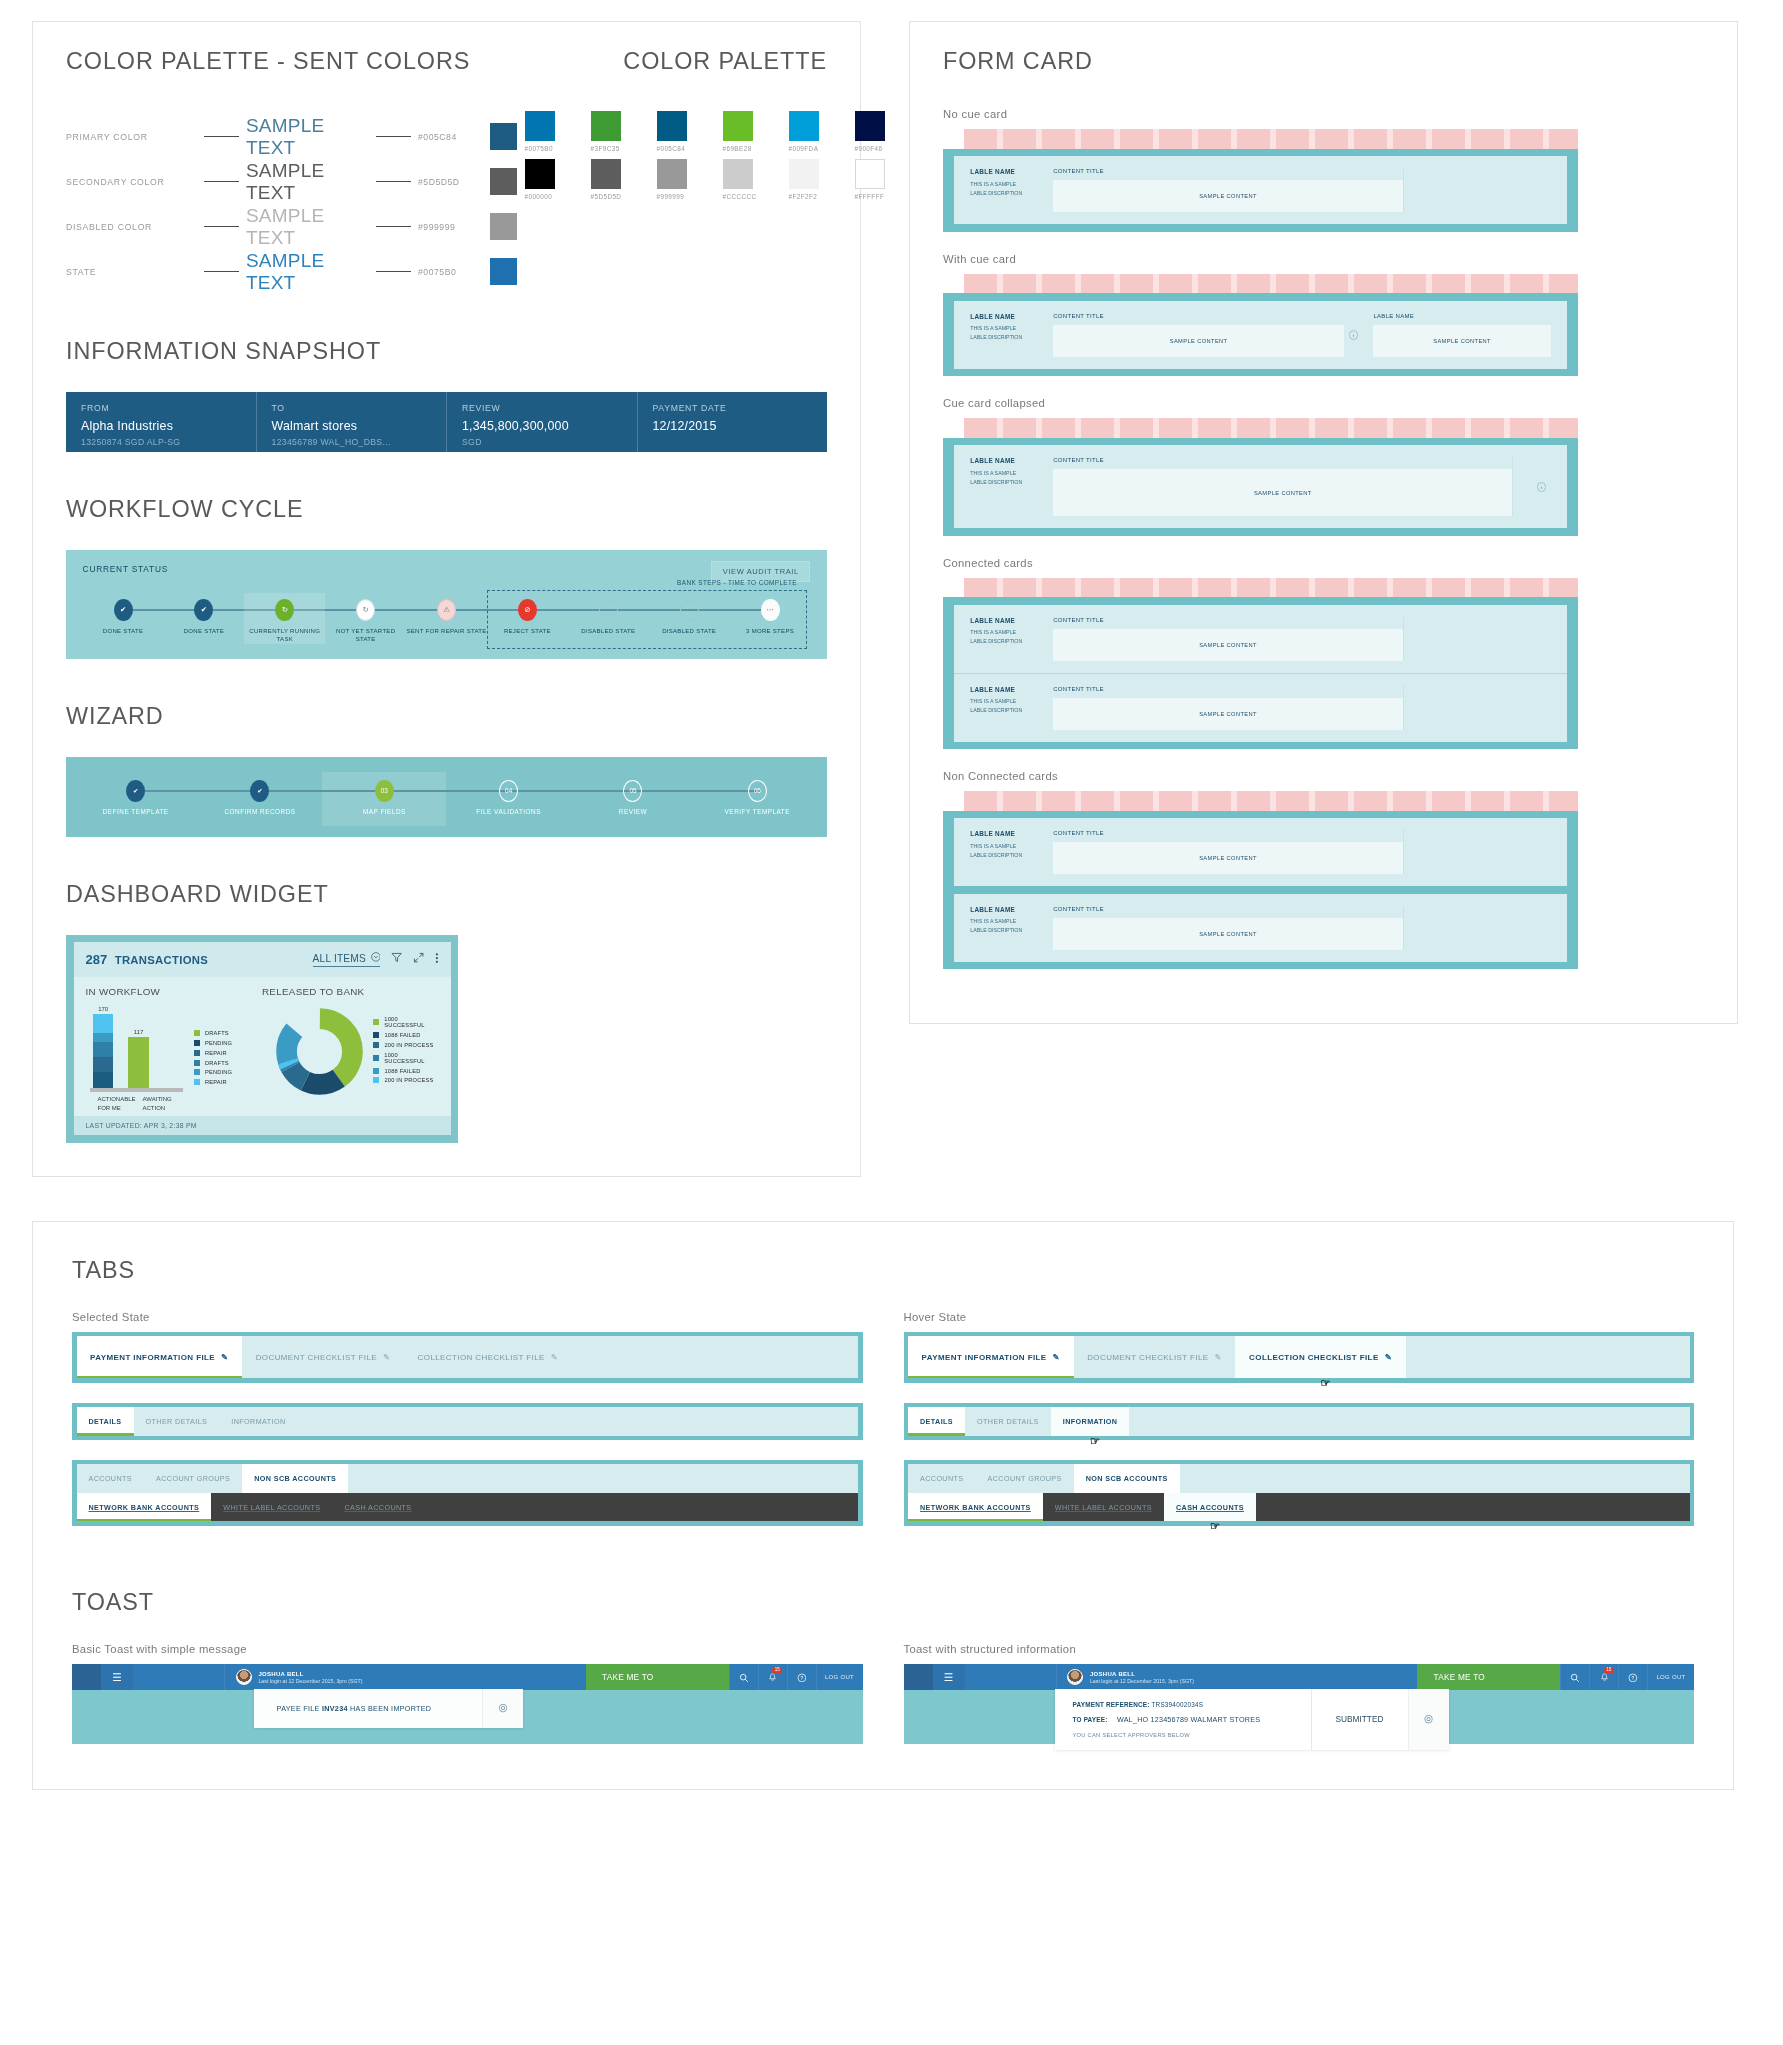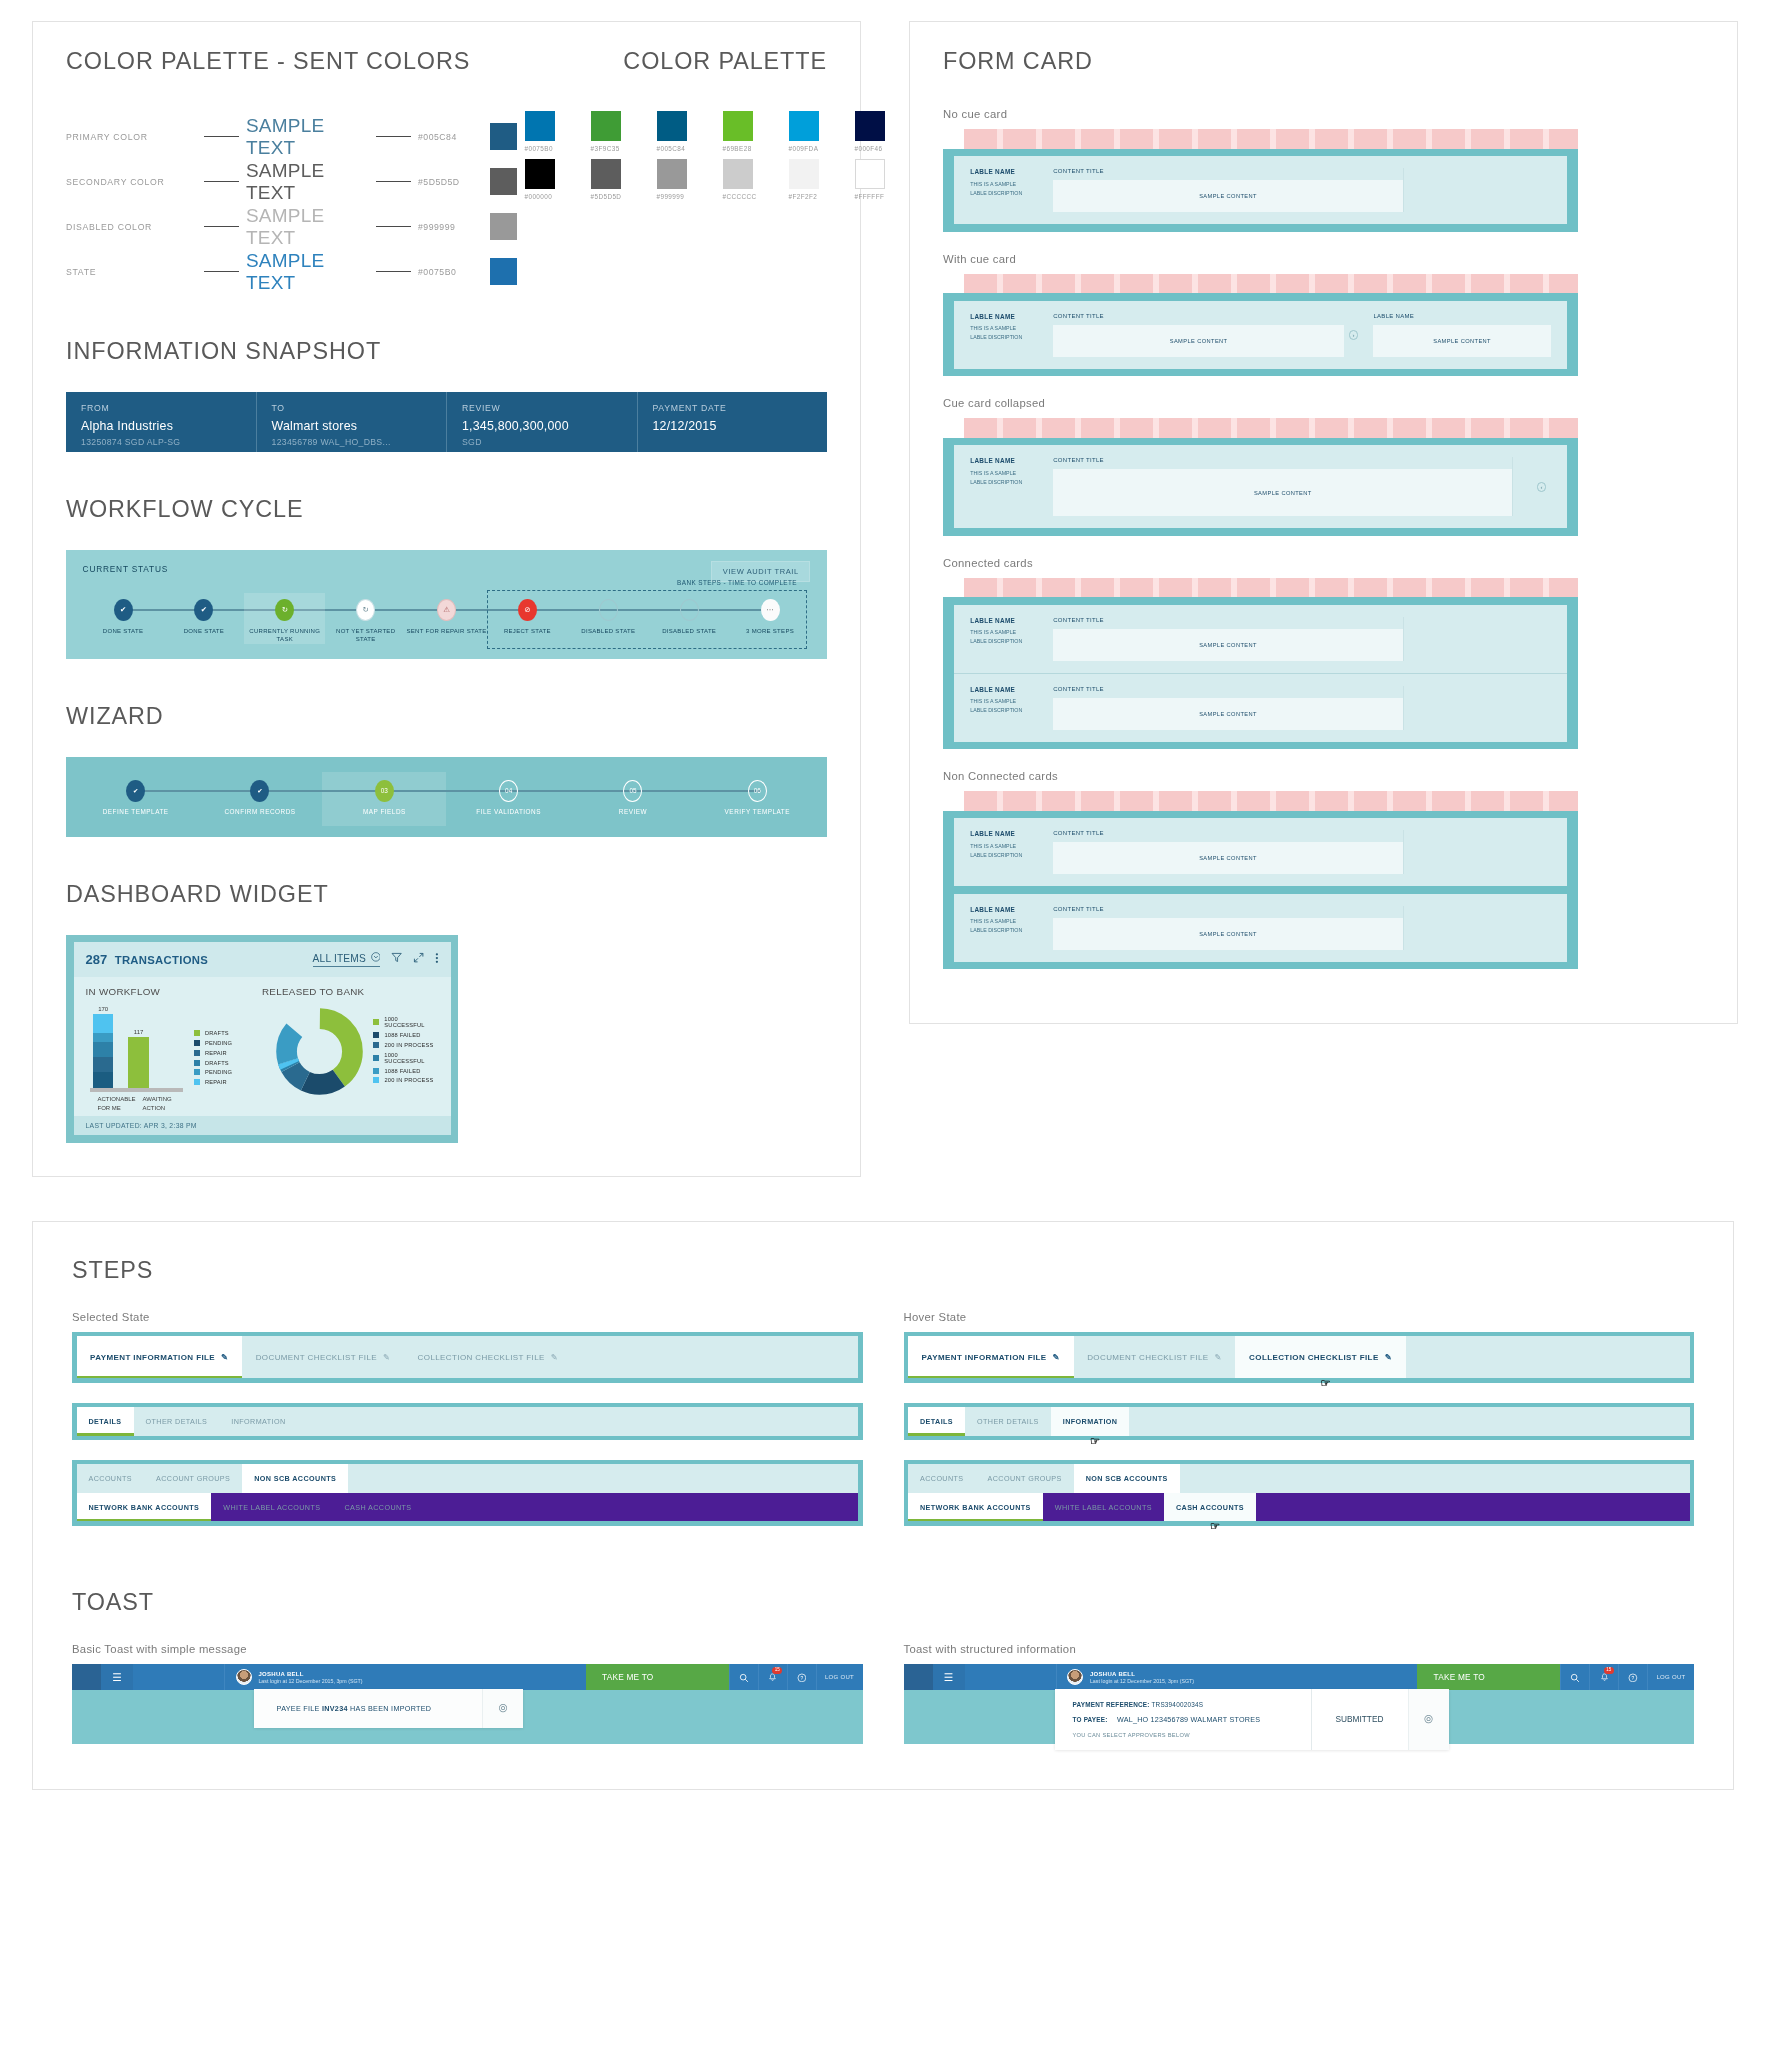--- a/index.html
+++ b/index.html
@@ -190,21 +190,21 @@
   }
   .cue-panel { width: 188px; padding-left: 10.6px; }
   .connected-sep { height: 0.8px; background: #b5d8dc; }
   .nonconnected-gap { height: 7.5px; }
 
   
   .tabs-two { display: flex; gap: 41px; }
   .tabs-col { flex: 1; }
   .tabset { background: #6fc0c6; padding: 4.5px; margin-bottom: 19.6px; }
   .tabrow { display: flex; background: #d6ecee; }
-  .tabrow.sub { background: #4c1d95; }
+  .tabrow.sub { background: #404040; text-decoration: underline; }
   .tab {
     padding: 16px 13.6px; font-size: 8px; letter-spacing: 0.4px;
     color: #7a9aa6; position: relative; display: flex; align-items: center; gap: 6px;
     white-space: nowrap;
   }
   .tab.sm { padding: 9.8px 12px; font-size: 7.2px; }
   .tab.selected { background: #ffffff; color: #1b4b6b; font-weight: 700; }
   .tab.selected::after {
     content: ""; position: absolute; left: 0; right: 0; bottom: 0;
     height: 2.3px; background: #7eb63a;
@@ -784,21 +784,21 @@
             <div class="fcard-gutter"></div>
           </div>
         </div>
       </div>
 
     </div>
   </div>
 
   <div class="panel panel-bottom">
 
-    <h1 class="section-title tight">STEPS</h1>
+    <h1 class="section-title tight">TABS</h1>
 
     <div class="tabs-two">
 
       <div class="tabs-col">
         <div class="sub-label">Selected State</div>
 
         <div class="tabset">
           <div class="tabrow">
             <div class="tab selected">
               <span>PAYMENT INFORMATION FILE</span>

